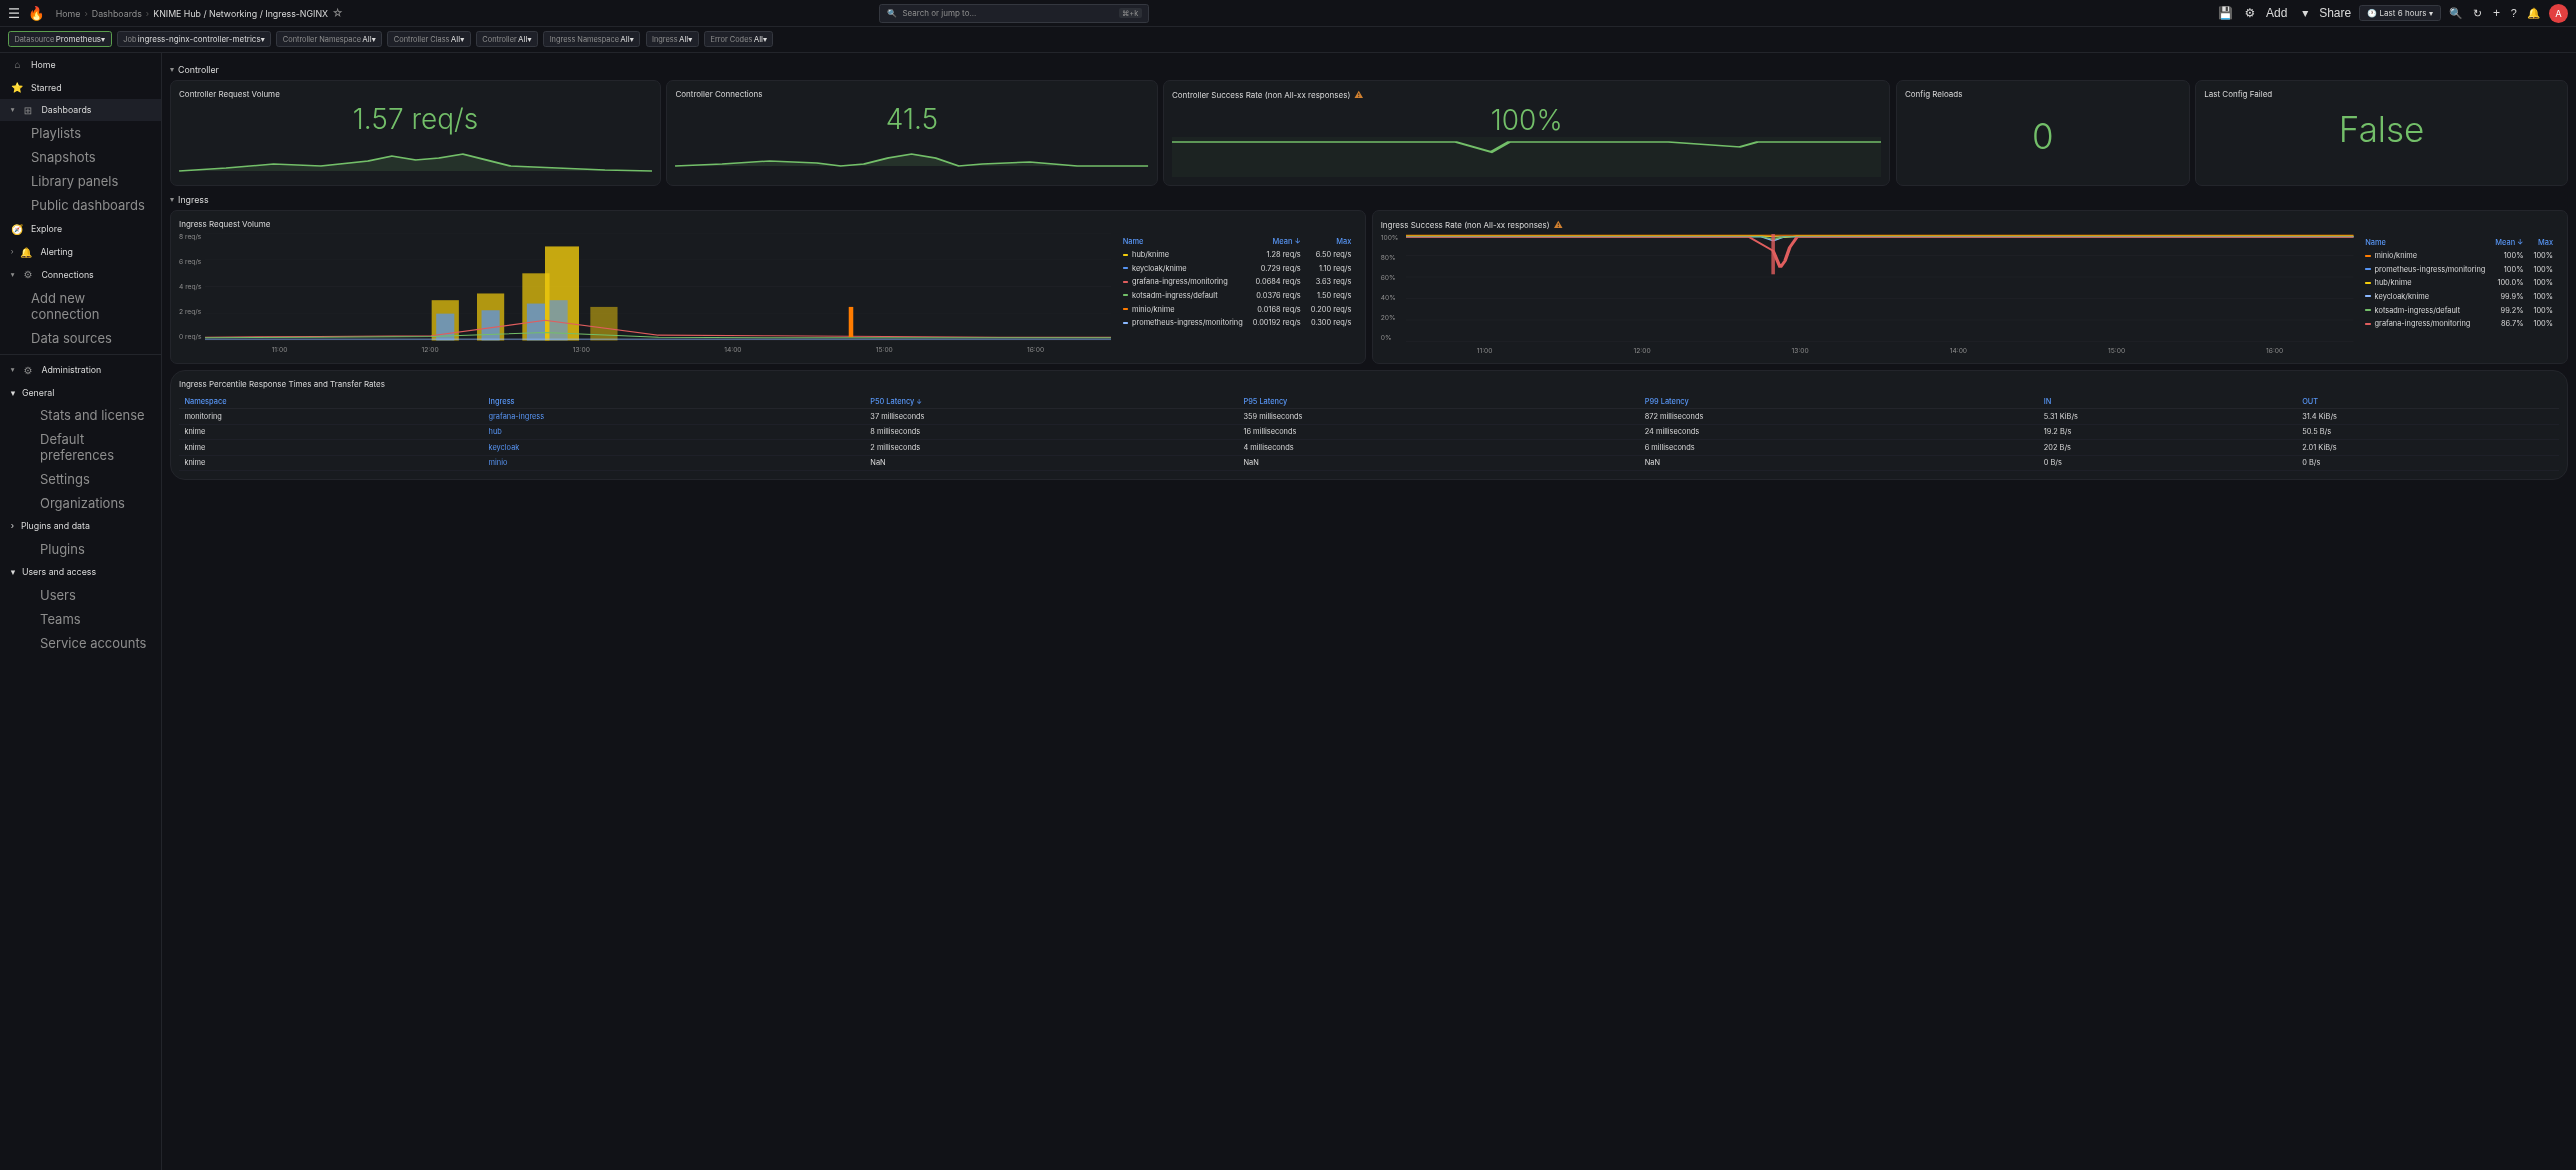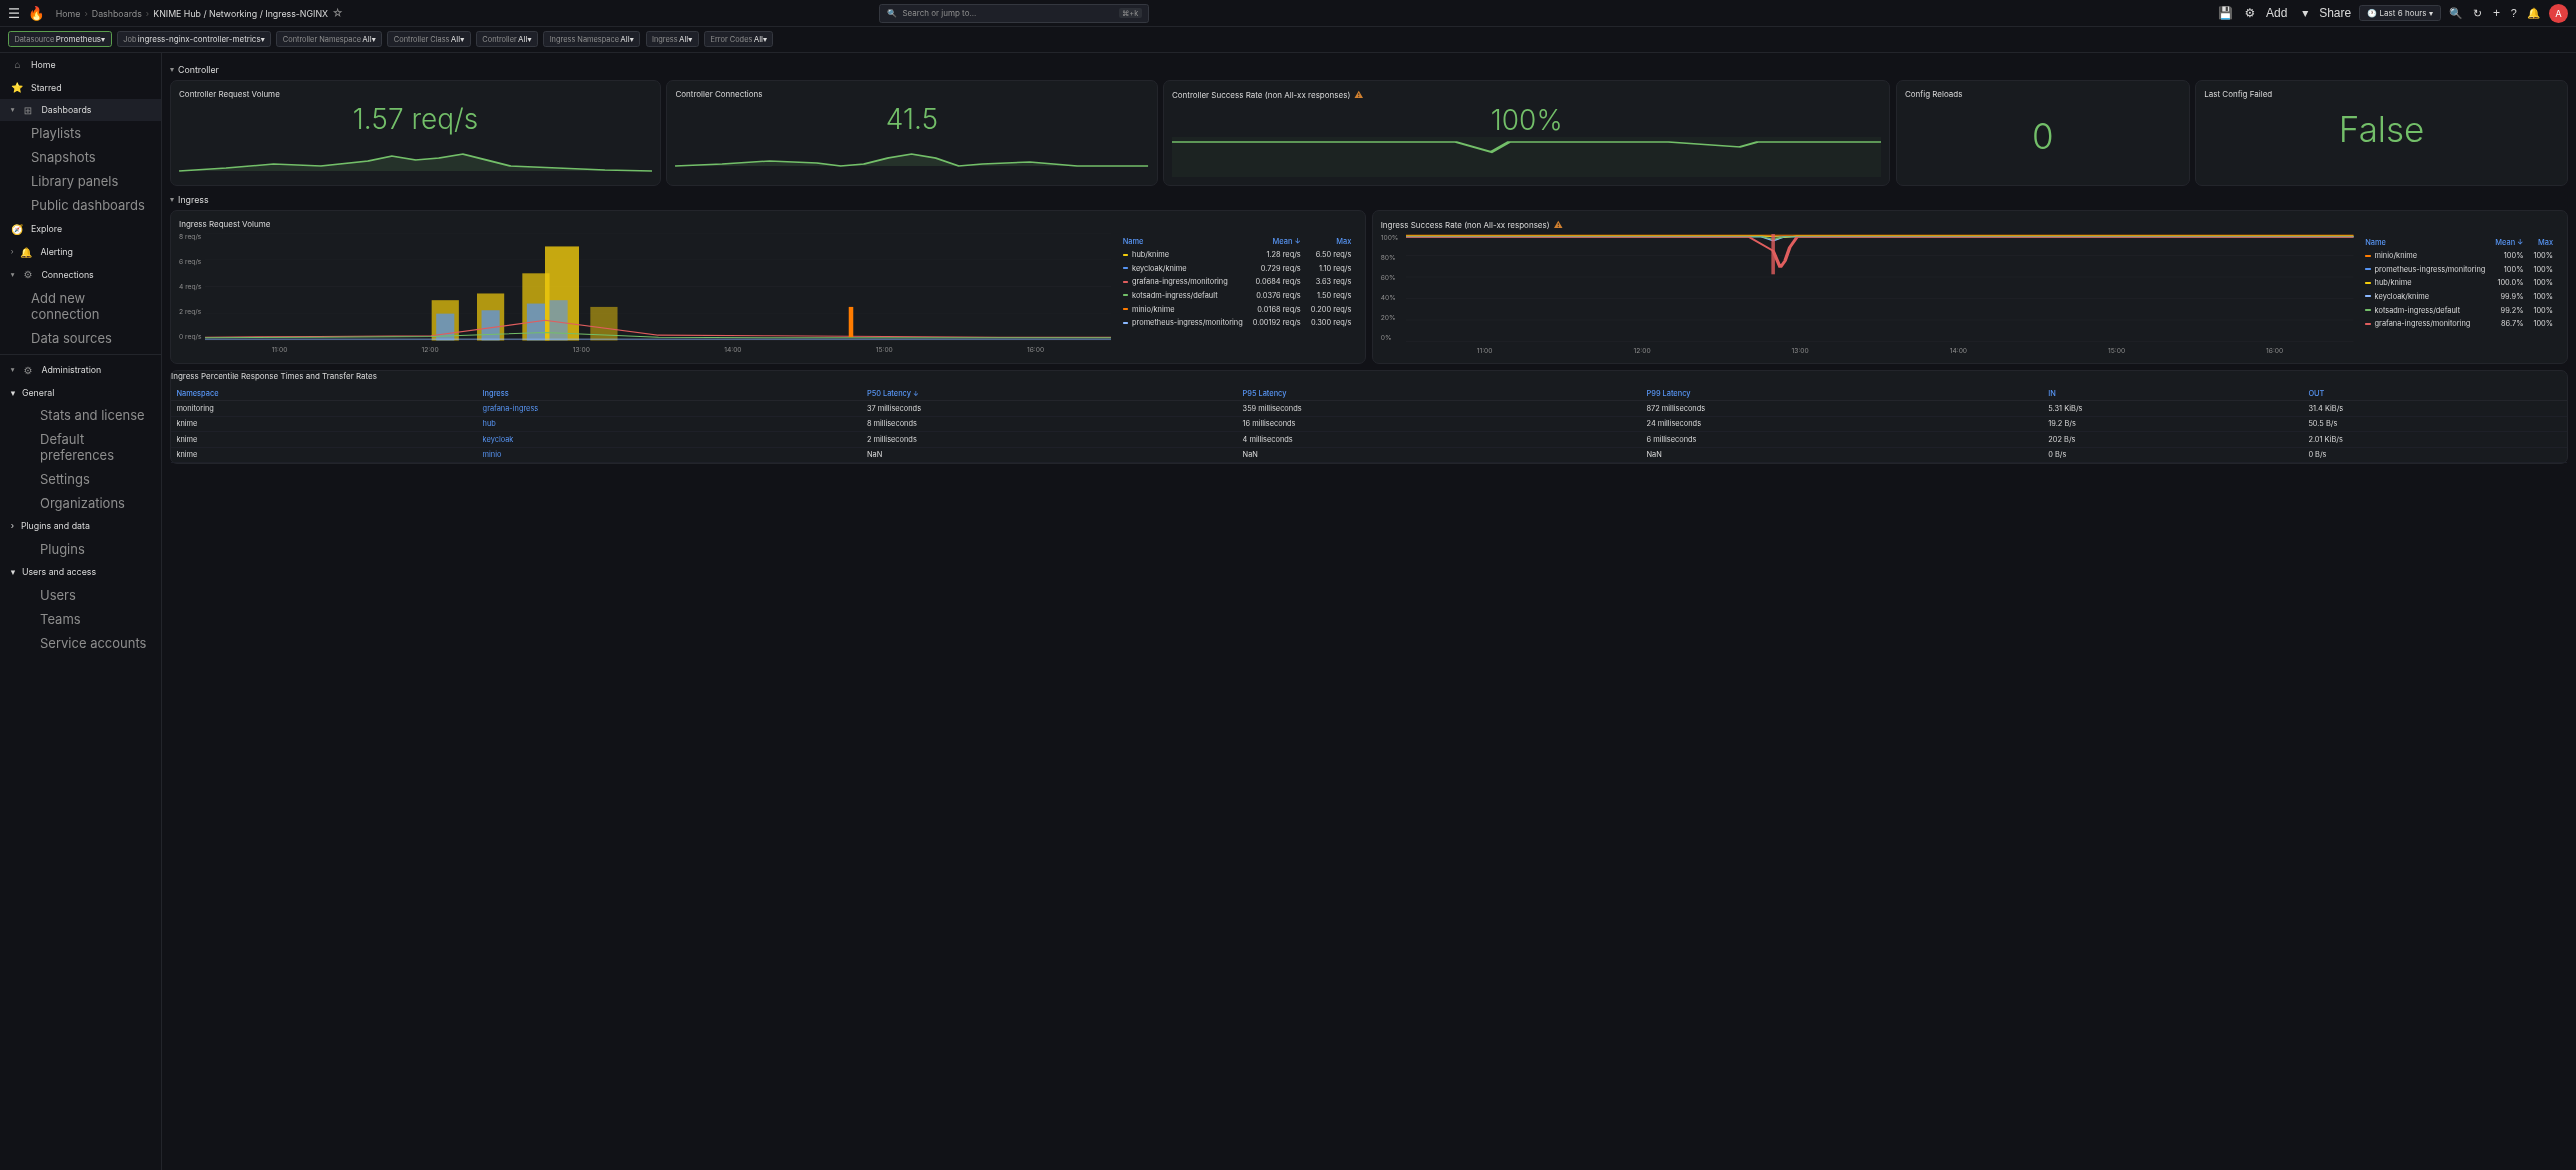--- a/index.html
+++ b/index.html
@@ -95,21 +95,21 @@
     
     .sparkline { width: 100%; height: 40px; }
 
     
     ::-webkit-scrollbar { width: 4px; height: 4px; }
     ::-webkit-scrollbar-track { background: #111217; }
     ::-webkit-scrollbar-thumb { background: #34373f; border-radius: 2px; }
     .avatar { width: 19px; height: 19px; border-radius: 50%; background: #e34040; display: flex; align-items: center; justify-content: center; font-size: 9.4px; color: #fff; cursor: pointer; }
 
     .panel-row-full { margin-bottom: 5.4px; }
-    .panel-full { background: #181b1f; border: 0.7px solid #23252b; border-radius: 7px; }
+    .panel-full { background: #181b1f; border: 0.7px solid #23252b; border-radius: 15px; padding: 8px; }
 
     .filter-group { display: flex; align-items: center; gap: 2.7px; }
   </style>
 </head>
 <body>
 
 <div class="top-nav">
   <button class="hamburger">☰</button>
   <span class="logo">🔥</span>
   <div class="breadcrumb">

